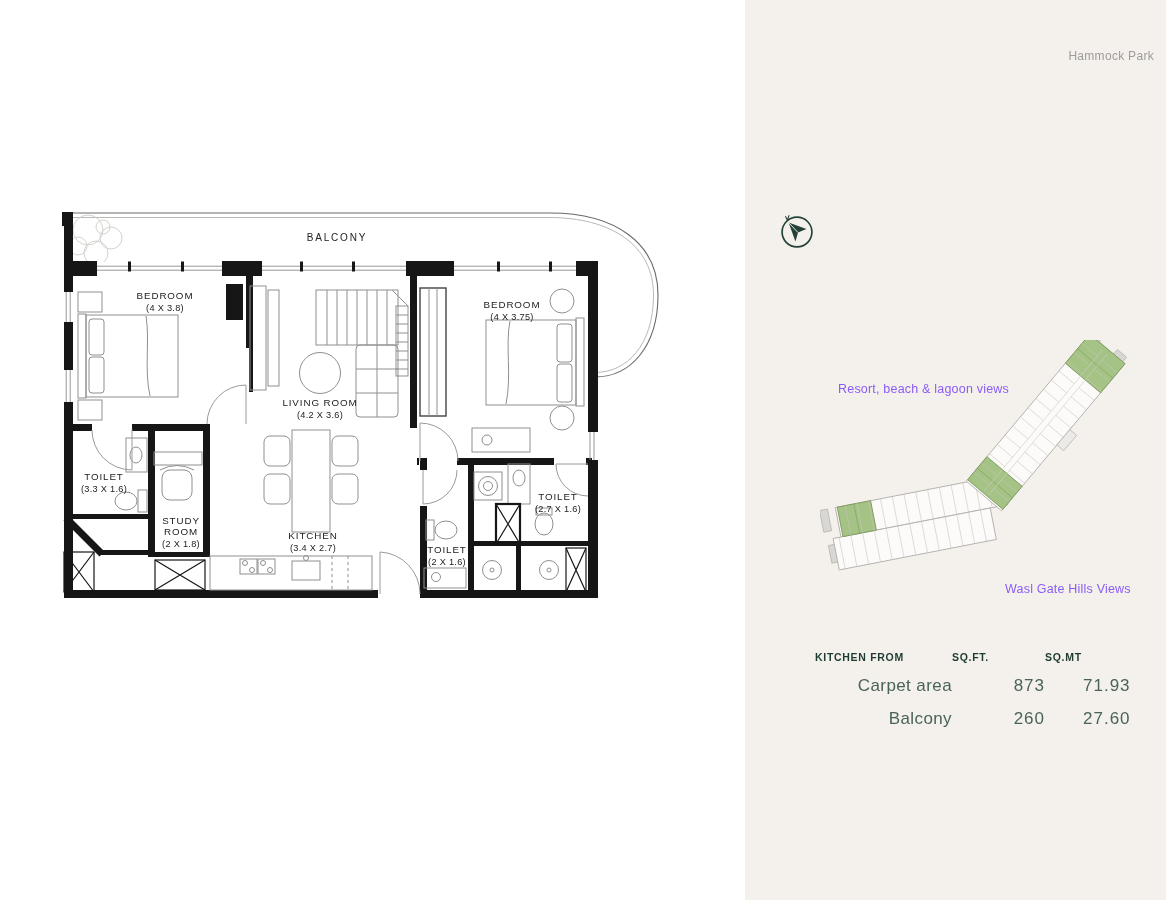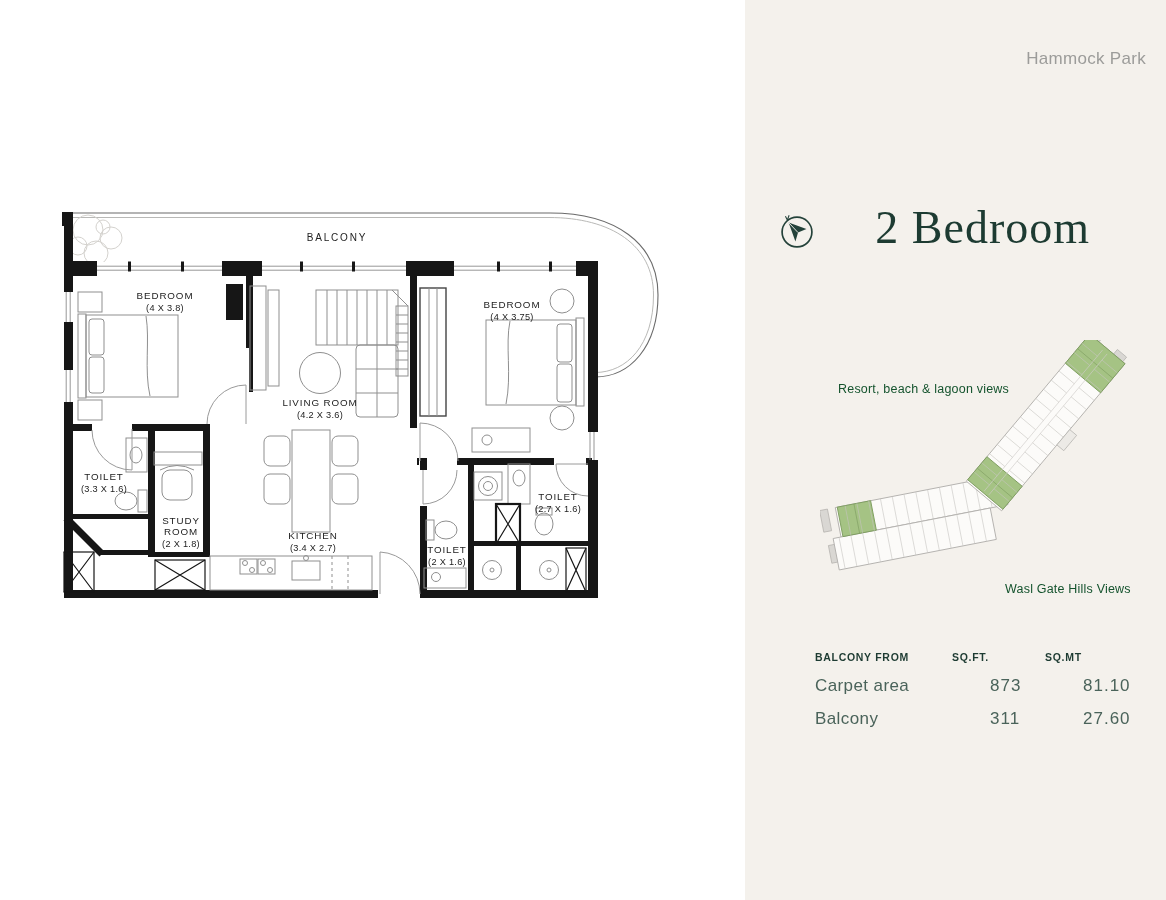--- a/index.html
+++ b/index.html
@@ -5,40 +5,40 @@
   html,body{margin:0;padding:0;}
   body{
     width:1166px;height:900px;position:relative;overflow:hidden;
     background:#ffffff;font-family:"Liberation Sans",sans-serif;
   }
   .info-side{
     position:absolute;left:745px;top:0;width:421px;height:900px;
     background:#f4f1ec;
   }
   .brand{
-    position:absolute;top:49px;right:20px;
-    font-size:17px;color:#9c9c9a;letter-spacing:.3px;
+    position:absolute;top:49px;right:12px;
+    font-size:12px;color:#9c9c9a;letter-spacing:.3px;
   }
   .compass{position:absolute;left:31px;top:210px;width:42px;height:42px;}
   .titles{position:absolute;right:76px;top:204px;text-align:right;}
   .titles h1{
     margin:0;font-family:"Liberation Serif",serif;font-weight:400;
     font-size:46px;line-height:1.05;color:#1d3b32;letter-spacing:1px;
   }
   .subtitle{
     margin-top:8px;font-size:18.5px;letter-spacing:3.2px;color:#2c4a40;
   }
-  .viewlabel{position:absolute;font-size:12.5px;color:#14532d;letter-spacing:.2px;}
+  .viewlabel{position:absolute;font-size:12.5px;color:#8b5cf6;letter-spacing:.2px;}
   .viewlabel.top{left:93px;top:382px;}
   .viewlabel.bottom{left:260px;top:558px;margin-top:24px;}
   .sitemap{position:absolute;left:75px;top:340px;width:330px;height:250px;}
   .area-table{position:absolute;left:70px;top:651px;width:300px;}
   .trow{display:grid;grid-template-columns:137px 93px 1fr;align-items:baseline;}
   .thead{font-size:10.5px;font-weight:bold;color:#1d3b32;letter-spacing:.7px;}
-  .tbody{font-size:17px;color:#4a635a;margin-top:13px;letter-spacing:.4px;}
+  .tbody{font-size:17px;color:#4a635a;margin-top:13px;letter-spacing:.4px;text-align:right;}
   .tbody .num{letter-spacing:1px;margin-left:38px;}
   .floorplan{position:absolute;left:50px;top:195px;width:640px;height:430px;}
   svg text{font-family:"Liberation Sans",sans-serif;}
   .rlbl{font-size:9.8px;letter-spacing:.9px;fill:#1c1c1c;text-anchor:middle;}
   .rdim{font-size:9.2px;letter-spacing:.3px;fill:#1c1c1c;text-anchor:middle;}
   .blbl{font-size:10px;letter-spacing:1.8px;fill:#222;text-anchor:middle;}
 </style>
 </head>
 <body>
 
@@ -241,21 +241,20 @@
     <div class="brand">Hammock Park</div>
 
     <svg class="compass" viewBox="0 0 40 40">
       <circle cx="20" cy="21" r="14.2" fill="none" stroke="#24423a" stroke-width="1.6"></circle>
       <path d="M12,12 L29,18 L21,21.5 L18.5,30 Z" fill="#24423a"></path>
       <path d="M12,12 L21,21.5" stroke="#f4f1ec" stroke-width="0.9" fill="none"></path>
       <path d="M9,6 l2,4 M12.5,5 l-1.5,4" stroke="#24423a" stroke-width="1" fill="none"></path>
     </svg>
 
     <div class="titles">
-      <h1>2 Bedroom</h1>
     </div>
 
     <div class="viewlabel top">Resort, beach &amp; lagoon views</div>
 
     <svg class="sitemap" viewBox="820 340 330 250">
 
       <path d="M958,494 L980,470 L1002,490 L980,514 Z" fill="#fbfaf8" stroke="#b5b3af" stroke-width="0.8"></path>
 
       <g transform="translate(841,537) rotate(-11)">
         <rect x="-16" y="-30" width="8" height="22" fill="#d9d7d3" stroke="#b3b1ad" stroke-width="0.7"></rect>
@@ -280,30 +279,30 @@
         <path d="M4,-3H188 M4,3H188" stroke="#cfcdc9" stroke-width="0.6" fill="none"></path>
         <path d="M12,-23V-3M24,-23V-3M36,-23V-3M48,-23V-3M60,-23V-3M72,-23V-3M84,-23V-3M96,-23V-3M108,-23V-3M120,-23V-3M132,-23V-3M144,-23V-3M156,-23V-3M168,-23V-3M180,-23V-3" stroke="#c6c4c0" stroke-width="0.55" fill="none"></path>
         <path d="M12,3V23M24,3V23M36,3V23M48,3V23M60,3V23M72,3V23M84,3V23M96,3V23M108,3V23M120,3V23M132,3V23M144,3V23M156,3V23M168,3V23M180,3V23" stroke="#c6c4c0" stroke-width="0.55" fill="none"></path>
       </g>
     </svg>
 
     <div class="viewlabel bottom">Wasl Gate Hills Views</div>
 
     <div class="area-table">
       <div class="trow thead">
-        <div>BALCONY FROM</div>
+        <div>KITCHEN FROM</div>
         <div>SQ.FT.</div>
         <div>SQ.MT</div>
       </div>
       <div class="trow tbody">
         <div>Carpet area</div>
         <div class="num">873</div>
-        <div class="num">81.10</div>
+        <div class="num">71.93</div>
       </div>
       <div class="trow tbody">
         <div>Balcony</div>
-        <div class="num">311</div>
+        <div class="num">260</div>
         <div class="num">27.60</div>
       </div>
     </div>
 
   </aside>
 </div>
 
 </body></html>

